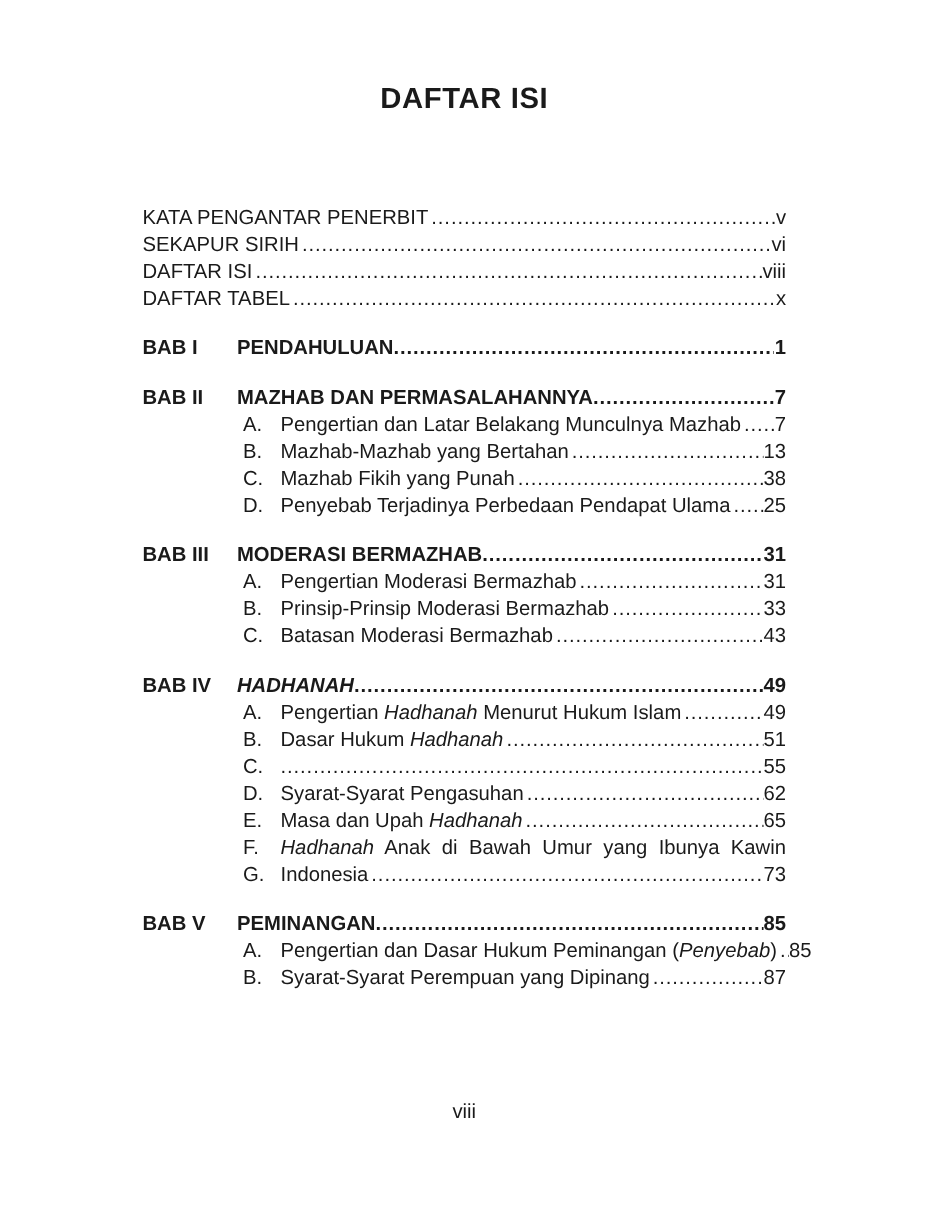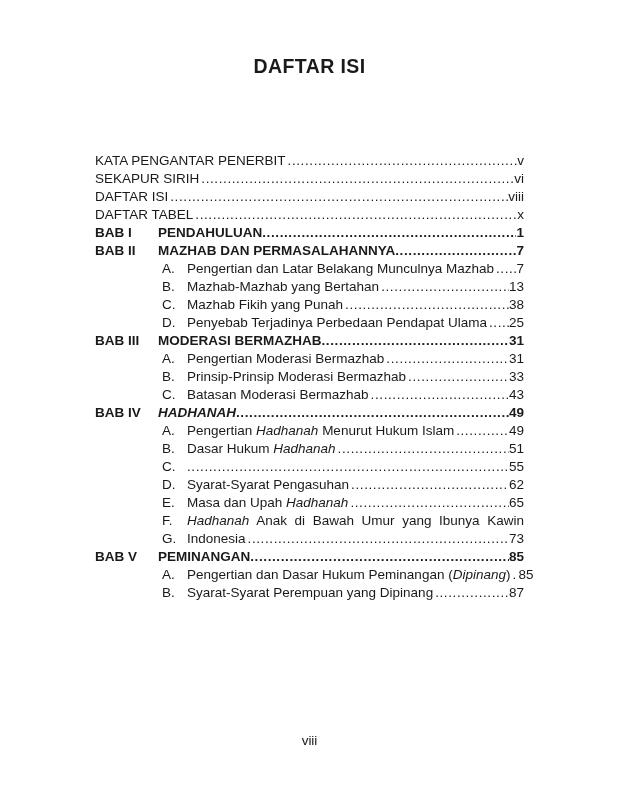--- a/index.html
+++ b/index.html
@@ -24,21 +24,21 @@
     right: 0;
     margin: 0;
     text-align: center;
     font-size: 19.5px;
     font-weight: bold;
     letter-spacing: 0.4px;
   }
   .toc {
     position: absolute;
     left: 95px;
-    top: 152px;
+    top: 136px;
     width: 429px;
   }
   .row {
     display: flex;
     align-items: baseline;
     line-height: 18px;
     white-space: nowrap;
   }
   .dots {
     flex: 1 1 auto;
@@ -46,21 +46,21 @@
     white-space: nowrap;
     min-width: 6px;
   }
   .dots::after {
     content: "..........................................................................................................................................................";
     letter-spacing: 0.6px;
   }
   .pg { white-space: nowrap; }
   .label { padding-right: 2px; }
 
-  .ch { }
+  .ch { margin-top: 15px; }
   .bab {
     width: 63px;
     flex: 0 0 63px;
     font-weight: bold;
   }
   .ch-main {
     flex: 1 1 auto;
     display: flex;
     align-items: baseline;
     font-weight: bold;
@@ -307,21 +307,21 @@
             <div class="ch-main">
               <span class="ch-title">PEMINANGAN</span>
               <span class="dots"></span>
               <span class="pg">85</span>
             </div>
           </div>
           <div class="item">
             <span class="letter">A.</span>
             <div class="ibody">
               <div class="row">
-                <span class="label"><span>Pengertian dan Dasar Hukum Peminangan (</span><i>Dipinang</i><span>)</span></span>
+                <span class="label"><span>Pengertian dan Dasar Hukum Peminangan (</span><i>Penyebab</i><span>)</span></span>
                 <span class="dots"></span>
                 <span class="pg">85</span>
               </div>
             </div>
           </div>
           <div class="item">
             <span class="letter">B.</span>
             <div class="ibody">
               <div class="row">
                 <span class="label"><span>Syarat-Syarat Perempuan yang Dipinang</span></span>

